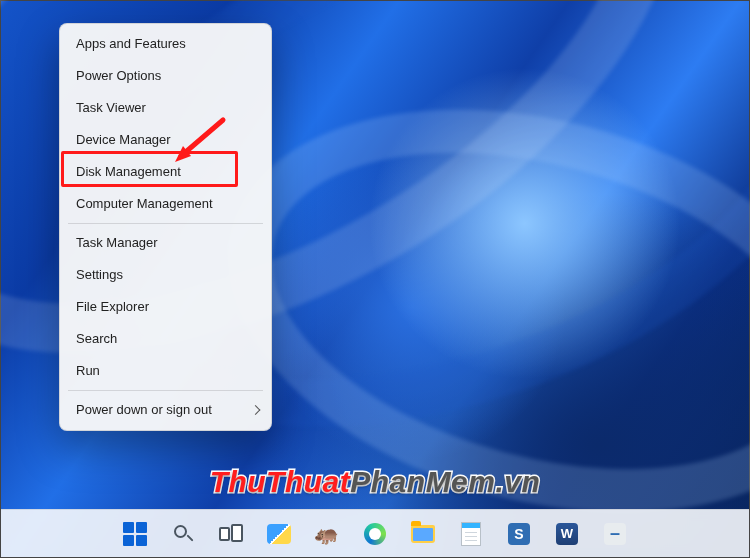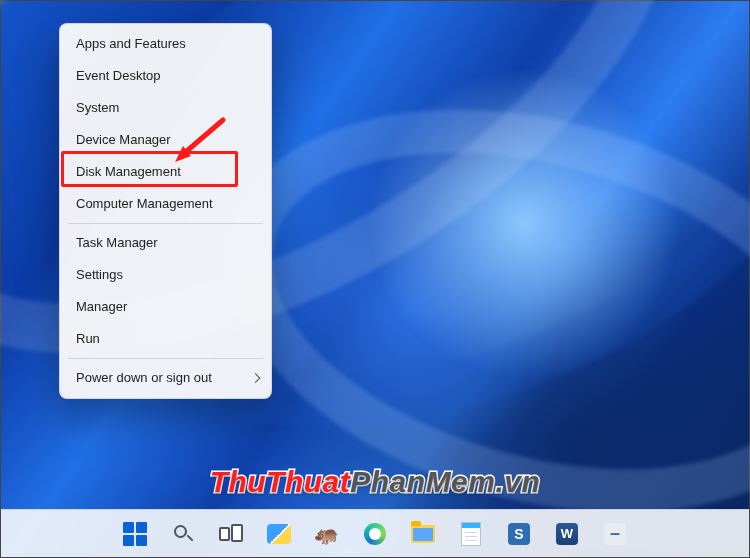--- a/index.html
+++ b/index.html
@@ -107,29 +107,30 @@
 </head>
 <body>
 
 <div class="screen">
   <div class="ribbon r1"></div>
   <div class="ribbon r2"></div>
   <div class="ribbon r3"></div>
 
   <div class="ctx" id="ctx">
       <div class="mi"><span>Apps and Features</span></div>
-      <div class="mi"><span>Event Desktop</span></div>
-      <div class="mi"><span>System</span></div>
+      <div class="mi"><span>Power Options</span></div>
+      <div class="mi"><span>Task Viewer</span></div>
       <div class="mi"><span>Device Manager</span></div>
       <div class="mi"><span>Disk Management</span></div>
       <div class="mi"><span>Computer Management</span></div>
       <div class="sep"></div>
       <div class="mi"><span>Task Manager</span></div>
       <div class="mi"><span>Settings</span></div>
-      <div class="mi"><span>Manager</span></div>
+      <div class="mi"><span>File Explorer</span></div>
+      <div class="mi"><span>Search</span></div>
       <div class="mi"><span>Run</span></div>
       <div class="sep"></div>
       <div class="mi chev"><span>Power down or sign out</span></div>
     </div>
 
   <div class="highlight-box"></div>
 
   <svg class="arrow" viewBox="0 0 56 50">
     <defs></defs>
     <path d="M52 4 L10 40" stroke="#ff1a1a" stroke-width="5" fill="none" stroke-linecap="round"></path>

